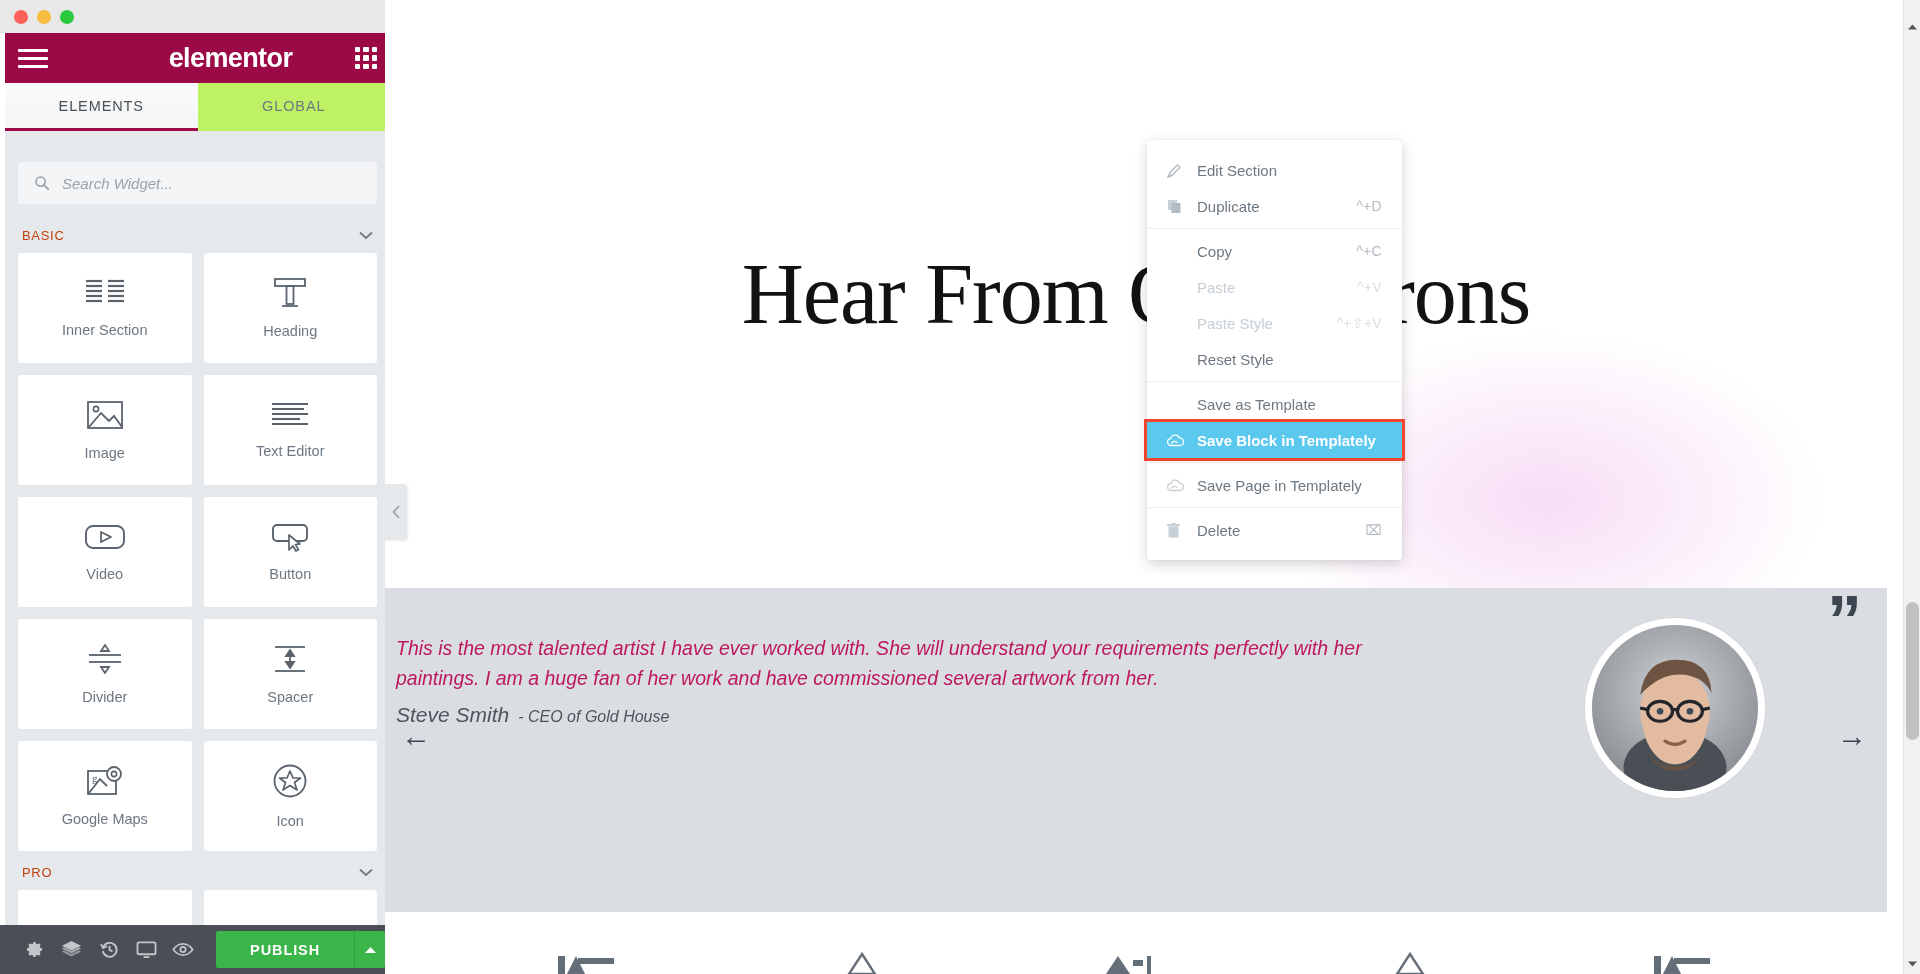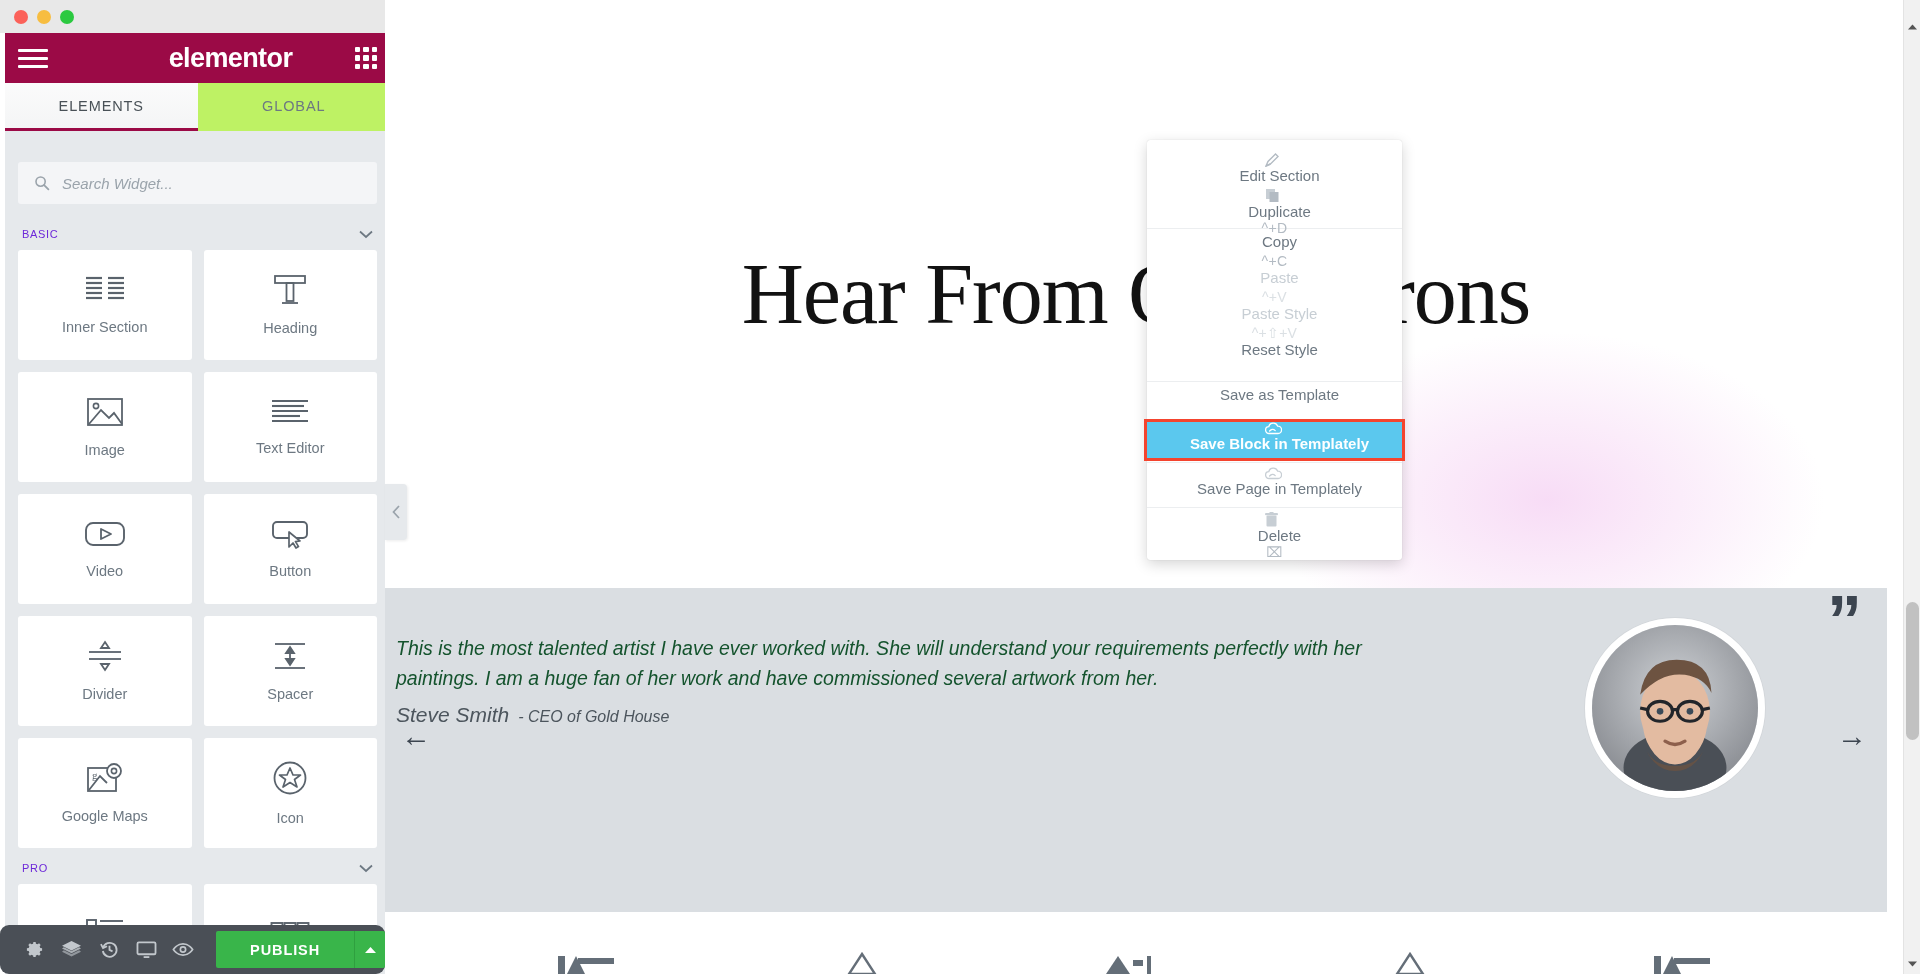--- a/index.html
+++ b/index.html
@@ -64,21 +64,21 @@
     border: 0; outline: 0; background: transparent; flex: 1;
     font-family: "Liberation Sans", sans-serif;
     font-size: 15px; font-style: italic; color: #9aa3ab;
   }
   .search-input::placeholder { color: #9aa3ab; font-style: italic; }
 
   .cat-head {
     display: flex; align-items: center; justify-content: space-between;
     padding: 14px 4px 10px; cursor: pointer;
   }
-  .cat-title { font-size: 11px; color: #6d28d9; letter-spacing: 0.7px; text-align: center; }
+  .cat-title { font-size: 13px; color: #c2410c; letter-spacing: 0.7px; text-align: center; }
   .chev { width: 14px; height: 9px; }
 
   .wgrid { display: grid; grid-template-columns: 1fr 1fr; gap: 12px; }
   .wcard {
     background: #fff; border-radius: 3px; height: 110px;
     display: flex; flex-direction: column; align-items: center;
     justify-content: center; gap: 14px; cursor: move;
   }
   .wcard svg { display: block; }
   .wlabel { font-size: 14.5px; color: #6d7882; }
@@ -86,21 +86,21 @@
   .collapse-handle {
     position: absolute; left: 385px; top: 484px; width: 22px; height: 56px;
     background: #e6e9ec; border-radius: 0 4px 4px 0; display: flex;
     align-items: center; justify-content: center; cursor: pointer; z-index: 30;
     box-shadow: 1px 1px 3px rgba(0,0,0,.08);
   }
 
   
   .footbar {
     position: absolute; left: 0; bottom: 0; width: 385px; height: 49px;
-    background: #4a4f56; display: flex; align-items: center; padding-left: 16px; z-index: 40; border-radius: 9px;
+    background: #4a4f56; display: flex; align-items: center; padding-left: 16px; z-index: 40;
   }
   .fico {
     width: 46px; height: 49px; display: flex; align-items: center;
     justify-content: center; cursor: pointer;
   }
   .publish-btn {
     margin-left: 14px; height: 37px; background: #39b54a; color: #fff;
     font-size: 14.5px; font-weight: bold; letter-spacing: 0.9px;
     display: flex; align-items: center; padding: 0 34px; cursor: pointer;
     border-radius: 2px 0 0 2px;
@@ -128,21 +128,21 @@
   .hero-title {
     font-family: "Liberation Serif", serif; font-size: 86px; color: #121212;
     font-weight: 400; letter-spacing: -1px; position: relative; z-index: 1;
   }
 
   .testimonial {
     position: relative; background: #dadee2; padding: 30px 0 0 0; height: 386px;
   }
   .quote-text {
     font-family: "Liberation Sans", sans-serif; font-style: italic;
-    font-size: 19.5px; line-height: 1.52; color: #14532d;
+    font-size: 19.5px; line-height: 1.52; color: #be185d;
     width: 1035px; margin-left: 11px; padding-top: 16px;
   }
   .quote-author {
     margin-left: 11px; margin-top: 10px; display: flex; align-items: baseline; gap: 9px;
     font-style: italic; color: #4c555d;
   }
   .author-name { font-size: 21px; }
   .author-role { font-size: 16px; }
 
   .avatar-wrap {
@@ -176,21 +176,21 @@
   .ctxmenu {
     position: absolute; left: 1147px; top: 140px; width: 255px;
     background: #fff; border-radius: 3px; z-index: 50;
     box-shadow: 0 4px 14px rgba(0,0,0,.17), 0 0 1px rgba(0,0,0,.2);
     padding: 8px 0;
   }
   .ctxgroup { padding: 4px 0; }
   .ctxgroup + .ctxgroup { border-top: 1px solid #eceef0; }
   .ctxitem {
     height: 36px; display: flex; align-items: center; padding: 0 20px 0 20px;
-    font-size: 15px; color: #6d7882; cursor: pointer; position: relative; flex-direction: column;
+    font-size: 15px; color: #6d7882; cursor: pointer; position: relative;
   }
   .ctxitem .ci-ico { width: 20px; flex: none; display: flex; align-items: center; }
   .ctxitem .ci-label { flex: 1; padding-left: 10px; }
   .ctxitem .ci-short { color: #b3bbc3; font-size: 14px; letter-spacing: .3px; }
   .ctxitem.disabled { color: #c7ced4; }
   .ctxitem.disabled .ci-short { color: #dbe0e4; }
   .ctxitem.highlight {
     background: #5bc8ee; color: #fff; outline: 3px solid #f4442e; z-index: 2;
   }
   .ctxitem.highlight .ci-label { font-weight: bold; }

